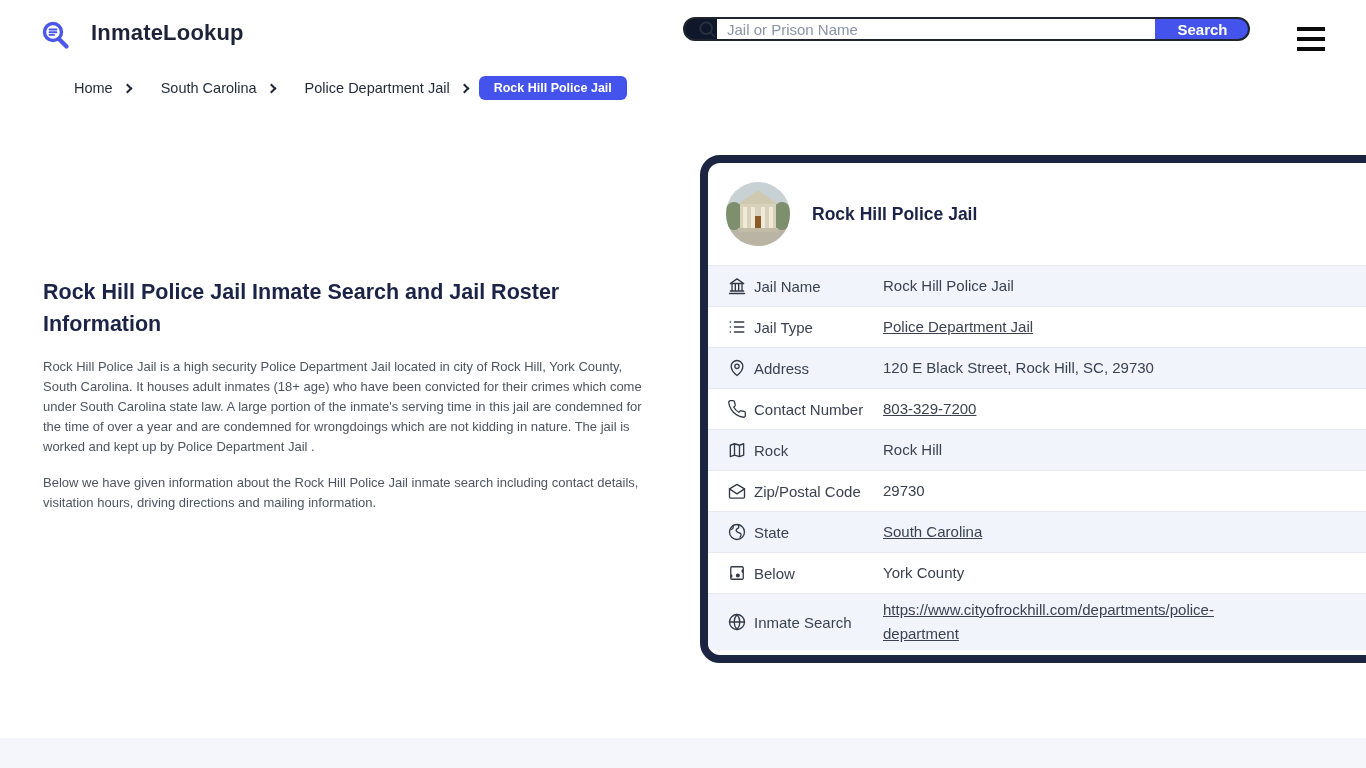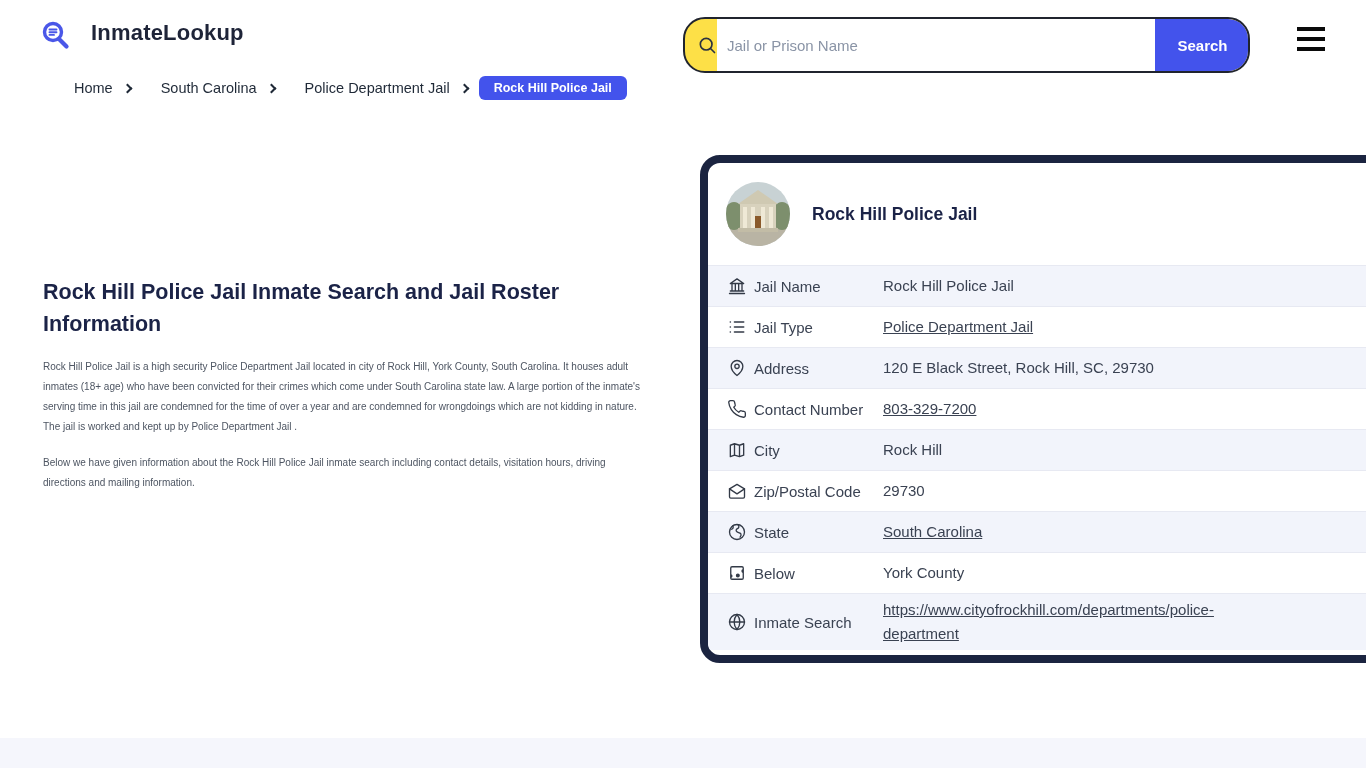--- a/index.html
+++ b/index.html
@@ -7,23 +7,23 @@
   .page {
     position:relative; width:1366px; height:768px; overflow:hidden;
     background:#ffffff; font-family:"Liberation Sans", sans-serif;
   }
 
   
   .logo { position:absolute; left:40px; top:20px; display:flex; align-items:flex-start; gap:19px; cursor:pointer; }
   .logo-text { font-size:22px; font-weight:700; color:#1e2438; letter-spacing:.2px; }
 
   .searchbar {
-    position:absolute; left:683px; top:17px; width:567px; height:56px;
+    position:absolute; left:683px; top:17px; width:567px; height:24px;
     display:flex; align-items:stretch; border-radius:22px;
-    border:2px solid #20242e; background:#fde047; overflow:hidden;
+    border:2px solid #20242e; background:#0f172a; overflow:hidden;
   }
   .searchbar .mag { flex:0 0 auto; display:flex; align-items:center; padding-left:12px; }
   .searchbar input {
     flex:1; border:none; outline:none; padding:0 10px; font-size:15px;
     color:#1f2937; font-family:"Liberation Sans", sans-serif;
   }
   .searchbar input::placeholder { color:#8a94a6; }
   .search-btn {
     flex:0 0 95px; margin:-2px -2px -2px 0; border:none; cursor:pointer;
     background:#4353ec; color:#ffffff; font-weight:700; font-size:15px;
@@ -39,21 +39,21 @@
   .chev { width:7px; height:7px; border-top:2.4px solid #1f2937; border-right:2.4px solid #1f2937;
           transform:rotate(45deg); margin-top:1px; }
   .crumb-badge {
     background:#4353ec; color:#ffffff; font-size:12.5px; font-weight:700;
     padding:5px 15px; border-radius:6px; cursor:pointer;
   }
 
   
   .article { position:absolute; left:43px; top:276px; width:602px; }
   .article h1 { font-size:21.5px; line-height:32px; font-weight:700; color:#1b2347; margin-bottom:17px; }
-  .article p { font-size:10px; line-height:20px; color:#4d5562; margin-bottom:16px; }
+  .article p { font-size:13px; line-height:20px; color:#4d5562; margin-bottom:16px; }
 
   
   .card {
     position:absolute; left:700px; top:155px; width:700px; height:508px;
     border:8px solid #1b2440; border-radius:20px; background:#ffffff; overflow:hidden;
   }
   .card-header { height:102px; display:flex; align-items:center; gap:22px; padding-left:18px; }
   .avatar { width:64px; height:64px; border-radius:50%; overflow:hidden; flex:0 0 auto; }
   .card-title { font-size:17.5px; font-weight:700; color:#1b2347; }
 
@@ -175,21 +175,21 @@
           </span>
           <span class="rlabel">Contact Number</span>
           <a class="rvalue lnk">803-329-7200</a>
         </div>
         <div class="row light">
           <span class="ric">
             <svg width="20" height="20" viewBox="0 0 24 24" fill="none" stroke="currentColor" stroke-width="1.6" stroke-linecap="round" stroke-linejoin="round">
               <path d="M9 4.5l6 1.8 5-1.8v13.7l-5 1.8-6-1.8-5 1.8V6.3l5-1.8zM9 4.5v13.7M15 6.3V20"></path>
             </svg>
           </span>
-          <span class="rlabel">City</span>
+          <span class="rlabel">Rock</span>
           <span class="rvalue">Rock Hill</span>
         </div>
         <div class="row">
           <span class="ric">
             <svg width="20" height="20" viewBox="0 0 24 24" fill="none" stroke="currentColor" stroke-width="1.6" stroke-linecap="round" stroke-linejoin="round">
               <path d="M3 9.5L12 4l9 5.5V19a1.5 1.5 0 0 1-1.5 1.5h-15A1.5 1.5 0 0 1 3 19V9.5z"></path>
               <path d="M3 9.5l9 6 9-6"></path>
             </svg>
           </span>
           <span class="rlabel">Zip/Postal Code</span>

